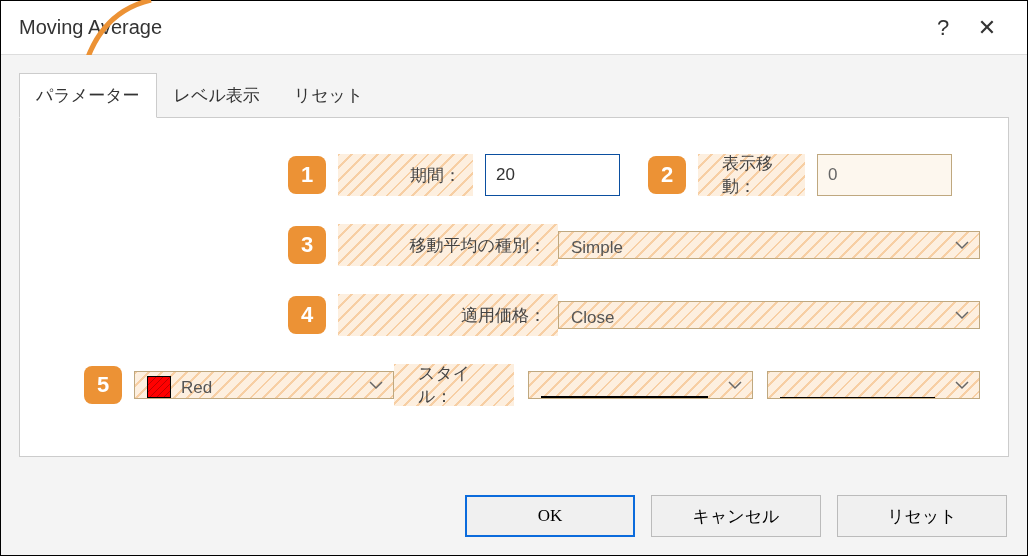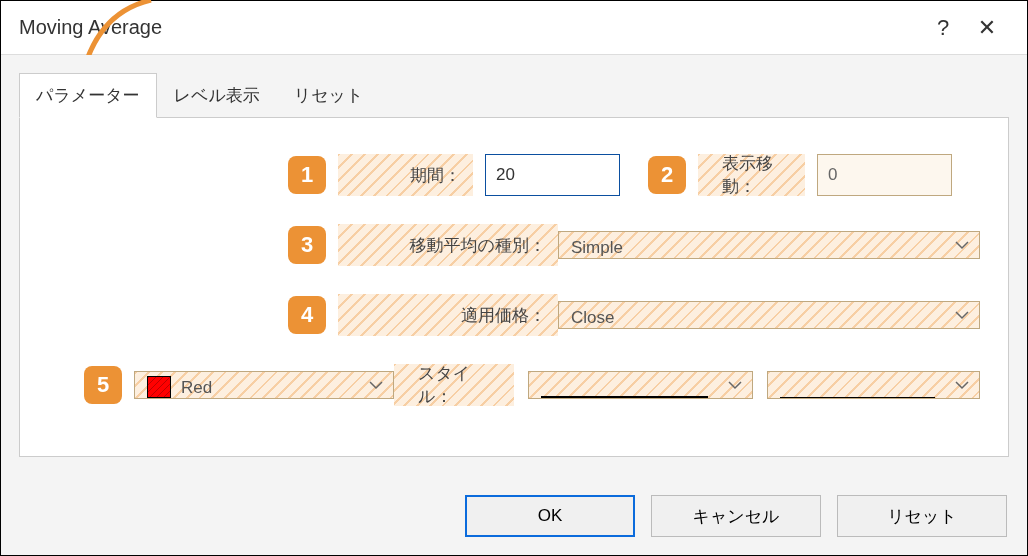--- a/index.html
+++ b/index.html
@@ -42,21 +42,21 @@
 .dropdown .chev { position: absolute; right: 10px; top: 50%; transform: translateY(-50%); }
 .chev svg { display: block; }
 
 .color-swatch { width: 24px; height: 22px; background: red; border: 1px solid #000; margin-right: 10px; flex-shrink: 0;
   background-image: repeating-linear-gradient(135deg, rgba(0,0,0,0.25) 0 1px, transparent 1px 5px);
 }
 
 .line-sample { flex: 1; height: 0; border-top: 2px solid #000; margin-right: 8px; }
 
 .btnbar { position: absolute; bottom: 18px; right: 20px; display: flex; gap: 16px; }
-.btn { width: 170px; height: 42px; display: flex; align-items: center; justify-content: center; font-size: 17px; border: 1px solid #bbb; background: #f0f0f0; cursor: pointer; }
+.btn { width: 170px; height: 42px; display: flex; align-items: center; justify-content: center; font-size: 17px; border: 1px solid #bbb; background: #f0f0f0; cursor: pointer; font-family: Liberation Serif, serif; }
 .btn.primary { border: 2px solid #0b6bdc; }
 
 </style>
 </head>
 <body>
 
 <div class="dialog">
 
   <div class="arrow-annot">
     <svg width="110" height="120">

